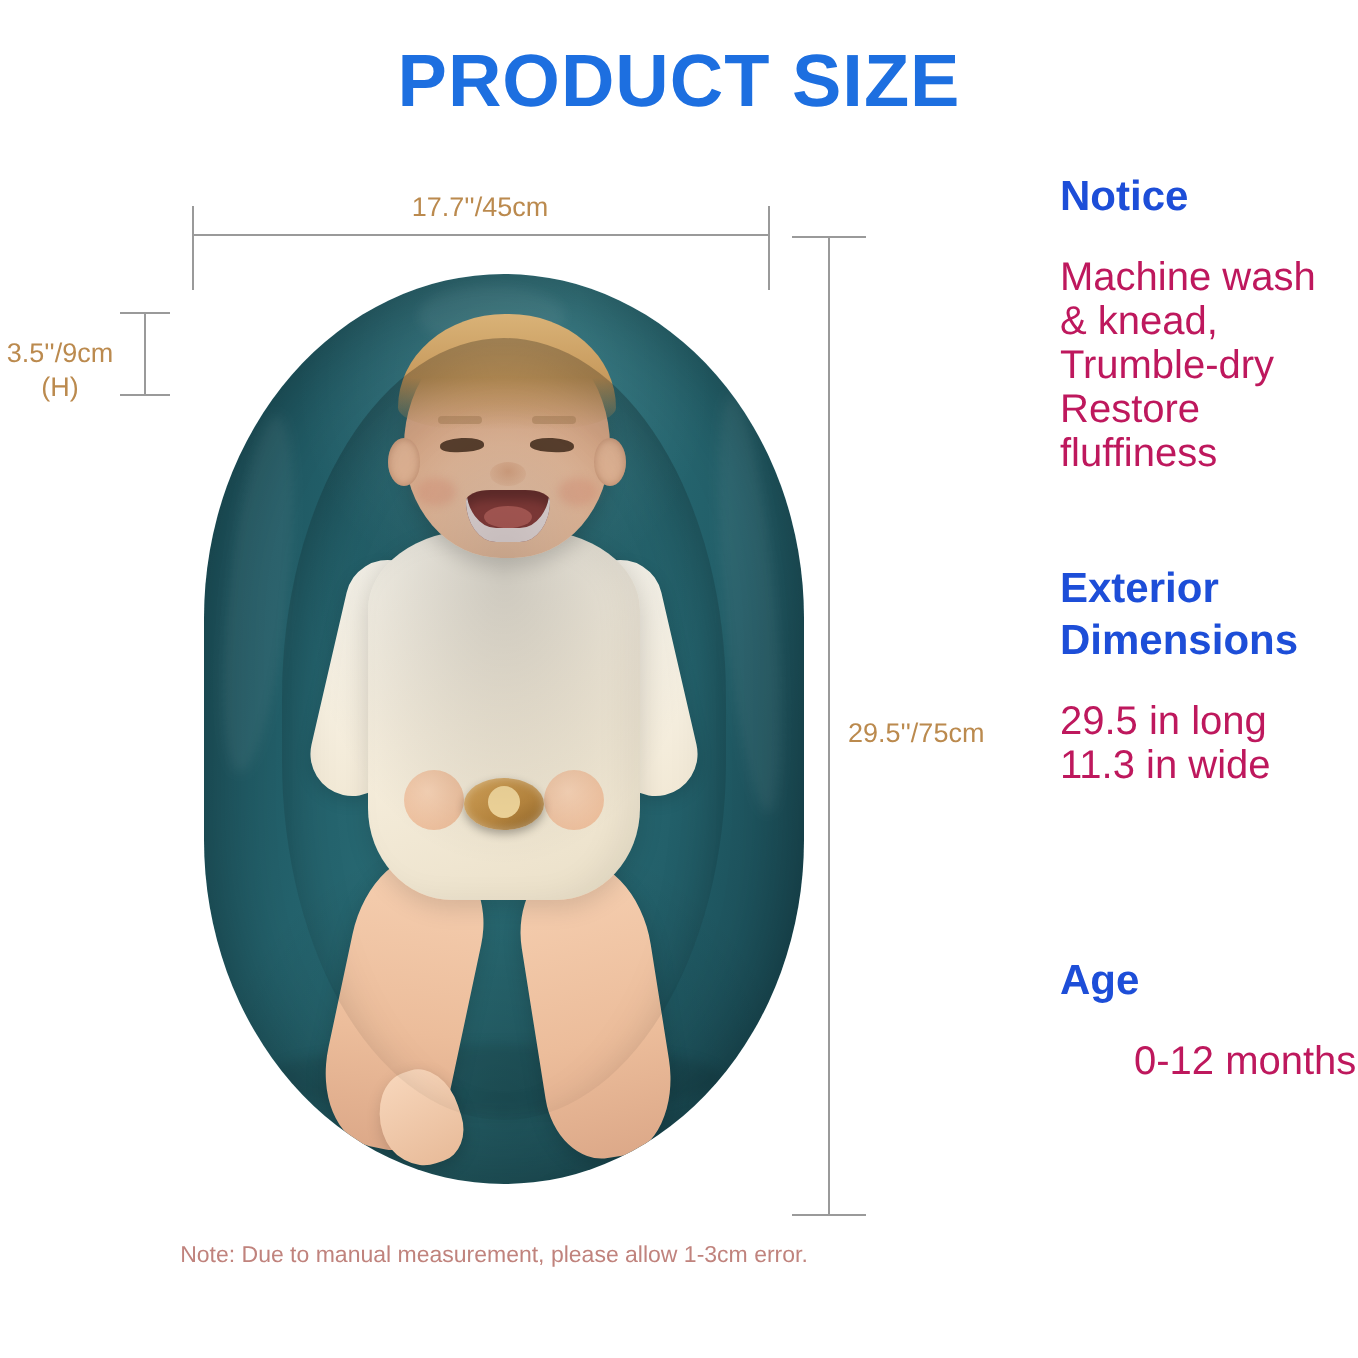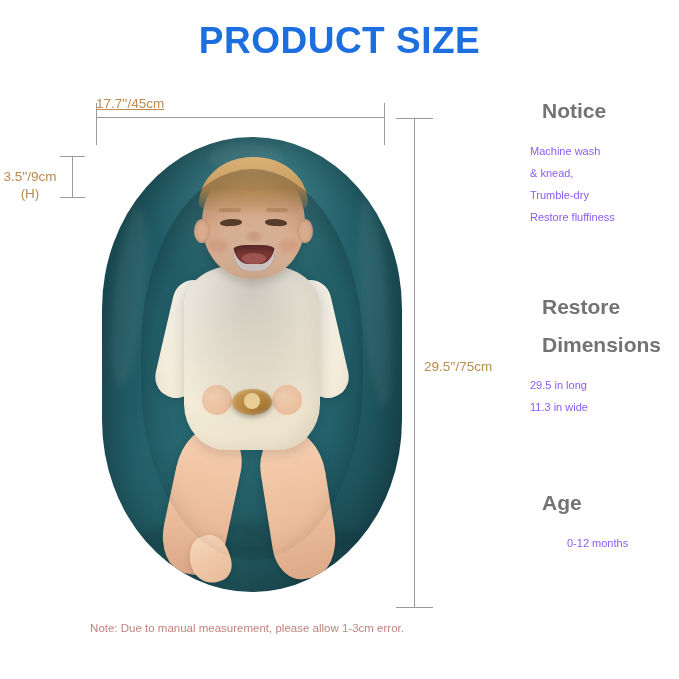--- a/index.html
+++ b/index.html
@@ -281,21 +281,21 @@
   .dim-h { height: 1px; }
   .dim-v { width: 1px; }
 
   .dim-label {
     position: absolute;
     color: #bb8a4e;
     font-size: 13.5px;
     white-space: nowrap;
     font-family: "Liberation Sans", sans-serif;
   }
-  .dim-label.center { text-align: left; text-decoration: underline; }
+  .dim-label.center { text-align: center; }
 
   
   #width-line      { left: 96px; top: 117px; width: 288px; }
   #width-tick-l    { left: 96px; top: 103px; height: 42px; }
   #width-tick-r    { left: 384px; top: 103px; height: 42px; }
   #width-label     { left: 96px; top: 96px; width: 288px; }
 
   
   #height-line     { left: 72px; top: 156px; height: 42px; }
   #height-cap-top  { left: 60px; top: 156px; width: 25px; }
@@ -322,29 +322,29 @@
 
   
   .info-col {
     position: absolute;
     left: 530px;
     top: 86px;
     width: 149px;
   }
   .info-block { margin-bottom: 0; }
   .info-heading {
-    color: #737373;
+    color: #1d4ed8;
     font-weight: bold;
     font-size: 21px;
     line-height: 26px;
-    margin: 12px;
+    margin: 0;
   }
   .info-body {
-    color: #8b5cf6;
-    font-size: 11px;
+    color: #be185d;
+    font-size: 20px;
     line-height: 22px;
     margin: 0;
   }
   .info-body .line { display: block; }
 
   #notice-block { position: absolute; left: 0; top: 0; }
   #notice-block .info-body { margin-top: 16px; }
 
   #exterior-block { position: absolute; left: 0; top: 196px; }
   #exterior-block .info-body { margin-top: 16px; }
@@ -425,21 +425,21 @@
       <div class="info-heading">Notice</div>
       <div class="info-body">
         <span class="line">Machine wash</span>
         <span class="line">&amp; knead,</span>
         <span class="line">Trumble-dry</span>
         <span class="line">Restore fluffiness</span>
       </div>
     </div>
 
     <div class="info-block" id="exterior-block">
-      <div class="info-heading">Restore</div>
+      <div class="info-heading">Exterior</div>
       <div class="info-heading">Dimensions</div>
       <div class="info-body">
         <span class="line">29.5 in long</span>
         <span class="line">11.3 in wide</span>
       </div>
     </div>
 
     <div class="info-block" id="age-block">
       <div class="info-heading">Age</div>
       <div class="info-body">

